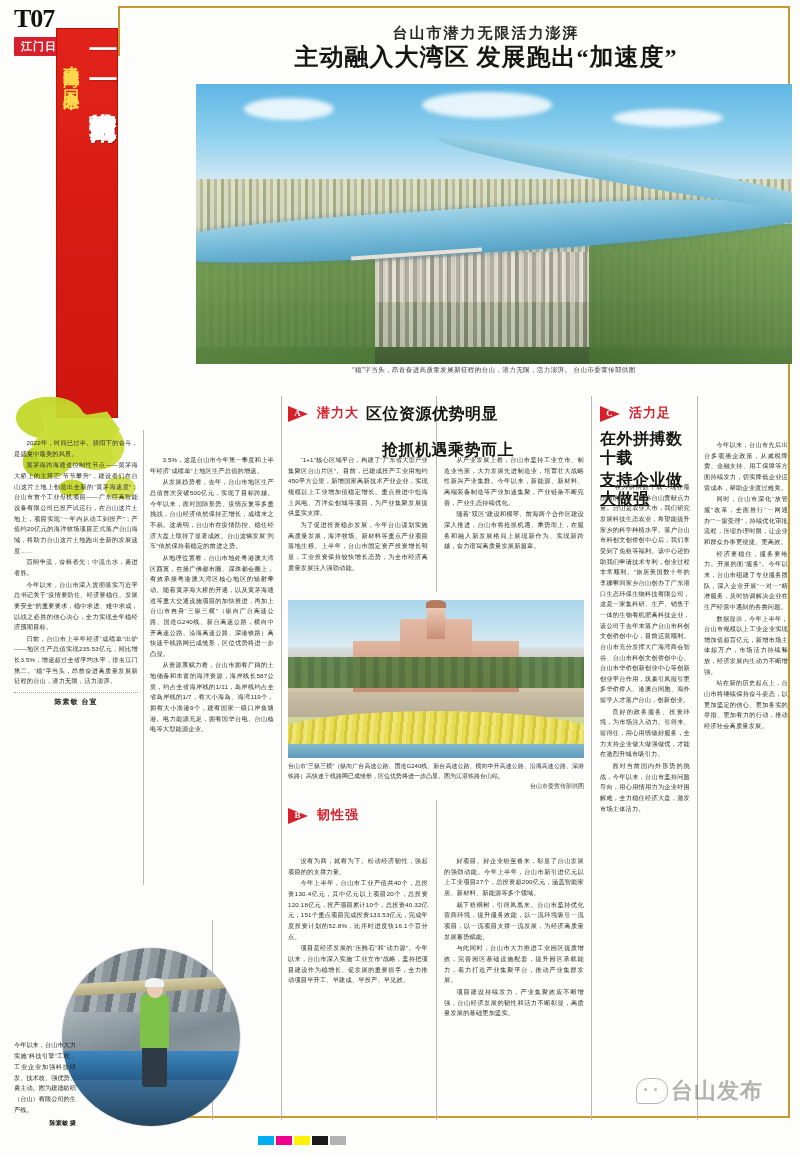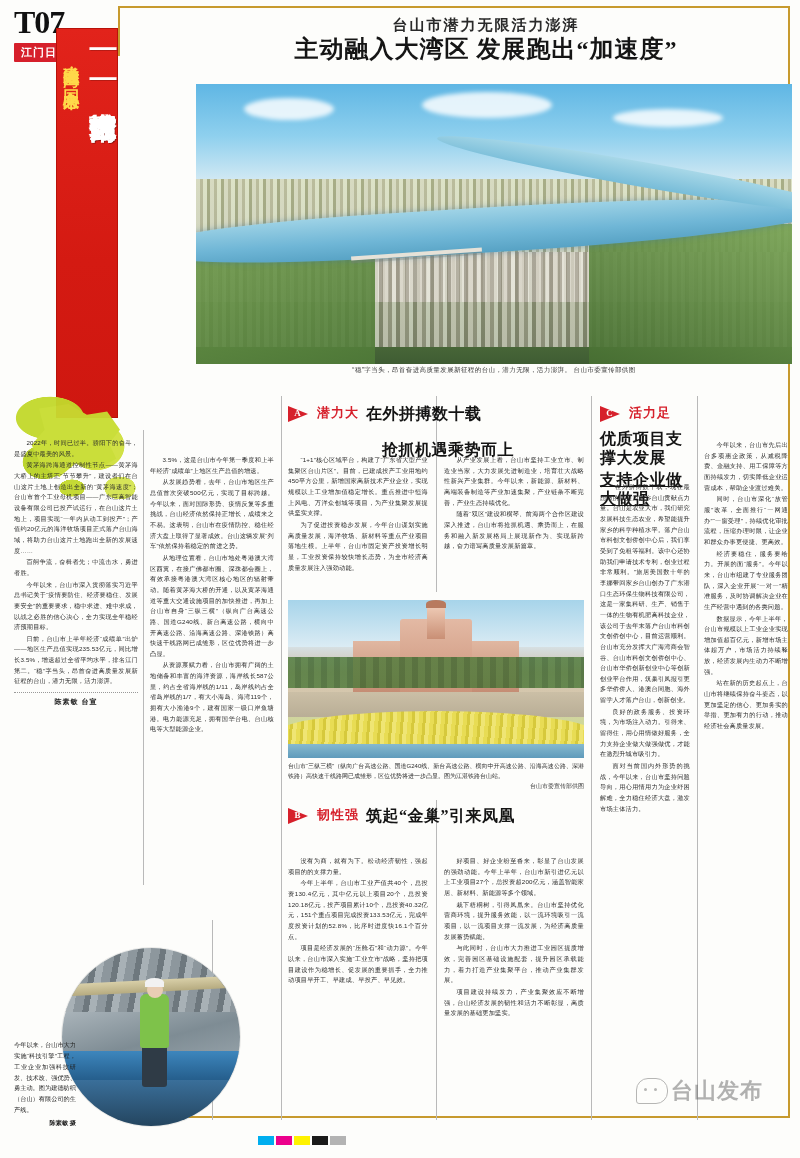--- a/index.html
+++ b/index.html
@@ -22,21 +22,21 @@
     position:absolute;left:118px;top:6px;width:2px;height:50px;background:#c79a2e;
   }
   .gold-frame-left2{
     position:absolute;left:118px;top:1020px;width:2px;height:98px;background:#c79a2e;
   }
 
   
   .folio{position:absolute;left:14px;top:6px;width:100px;}
   .folio-num{
     font-family:"Liberation Serif","DejaVu Serif",serif;
-    font-size:32px;font-weight:700;color:#111;line-height:1;letter-spacing:-1px;
+    font-size:26px;font-weight:700;color:#111;line-height:1;letter-spacing:-1px;
   }
   .masthead-badge{
     margin-top:5px;display:inline-block;background:#d6202b;color:#fff;
     font-size:11px;font-weight:700;padding:2px 7px;border-radius:1px;
     letter-spacing:1px;font-family:"Liberation Sans",sans-serif;
   }
   .folio-meta{
     margin-top:7px;display:flex;flex-direction:row-reverse;gap:3px;height:70px;
   }
   .folio-meta span{
@@ -79,21 +79,21 @@
     opacity:.95;
     filter:blur(.2px);
   }
   .map-blob:after{
     content:"";position:absolute;left:18px;top:12px;width:92px;height:76px;
     background:#c8dd30;
     clip-path:polygon(12% 6%,44% 0%,64% 14%,86% 10%,100% 34%,88% 52%,96% 72%,74% 86%,52% 78%,34% 96%,14% 80%,4% 54%,18% 34%);
   }
 
   
-  .hdr{position:absolute;left:180px;top:16px;width:612px;text-align:center;}
+  .hdr{position:absolute;left:180px;top:24px;width:612px;text-align:center;}
   .hdr-kicker{
     font-size:15px;color:#2a2a2a;letter-spacing:2px;font-weight:600;
     font-family:"Liberation Sans",sans-serif;margin-bottom:2px;
   }
   .hdr-main{
     font-size:24px;font-weight:700;color:#151515;letter-spacing:1px;
     line-height:1.08;font-family:"Liberation Serif","DejaVu Serif",serif;
   }
 
   
@@ -376,21 +376,21 @@
   </div>
 
   <div class="col" style="left:288px;top:404px;width:296px;">
     <div class="sec">
       <div class="sec-flag">
         <div class="tri"></div>
         <div class="ltr">A</div>
       </div>
       <div class="sec-tag">潜力大</div>
       <div style="flex:1;">
-        <div class="sec-head" style="margin:0;">在外拼搏数十载</div>
+        <div class="sec-head" style="margin:0;">区位资源优势明显</div>
         <div class="sec-head" style="margin:16px;">抢抓机遇乘势而上</div>
       </div>
     </div>
   </div>
 
   <div class="col body-text" style="left:150px;top:455px;width:124px;">
     <p>3.5%，这是台山市今年第一季度和上半年经济“成绩单”上地区生产总值的增速。</p>
     <p>从发展趋势看，去年，台山市地区生产总值首次突破500亿元，实现了目标跨越。今年以来，面对国际形势、疫情反复等多重挑战，台山经济依然保持正增长，成绩来之不易。这表明，台山市在疫情防控、稳住经济大盘上取得了显著成效。台山这辆发展“列车”依然保持着稳定的前进之势。</p>
     <p>从地理位置看，台山市地处粤港澳大湾区西翼，在接广佛都市圈、深珠都会圈上，有效承接粤港澳大湾区核心地区的辐射带动。随着黄茅海大桥的开通，以及黄茅海通道等重大交通设施项目的加快推进，再加上台山市自身“三纵三横”（纵向广台高速公路、国道G240线、新台高速公路，横向中开高速公路、沿海高速公路、深港铁路）高快速干线路网已成雏形，区位优势将进一步凸显。</p>
     <p>从资源禀赋力看，台山市拥有广阔的土地储备和丰富的海洋资源，海岸线长587公里，约占全省海岸线的1/11，岛岸线约占全省岛岸线的1/7，有大小海岛、海湾119个，拥有大小渔港9个，建有国家一级口岸鱼塘港。电力能源充足，拥有国华台电、台山核电等大型能源企业。</p>
@@ -422,21 +422,20 @@
   </div>
 
   <div class="col" style="left:288px;top:806px;width:296px;">
     <div class="sec">
       <div class="sec-flag">
         <div class="tri"></div>
         <div class="ltr">B</div>
       </div>
       <div class="sec-tag">韧性强</div>
       <div style="flex:1;">
-        <div class="sec-head" style="margin:0;">筑起“金巢”引来凤凰</div>
       </div>
     </div>
   </div>
 
   <div class="col body-text" style="left:288px;top:856px;width:140px;">
     <p>没有为商，就有为下。松动经济韧性，强起项目的的支撑力量。</p>
     <p>今年上半年，台山市工业产值共40个，总投资130.4亿元，其中亿元以上项目20个，总投资120.18亿元，投产项目累计10个，总投资40.32亿元，151个重点项目完成投资133.53亿元，完成年度投资计划的52.8%，比序时进度快16.1个百分点。</p>
     <p>项目是经济发展的“压舱石”和“动力源”。今年以来，台山市深入实施“工业立市”战略，坚持把项目建设作为稳增长、促发展的重要抓手，全力推动项目早开工、早建成、早投产、早见效。</p>
   </div>
   <div class="col body-text" style="left:444px;top:856px;width:140px;">
@@ -447,21 +446,21 @@
   </div>
 
   <div class="col" style="left:600px;top:404px;width:92px;">
     <div class="sec">
       <div class="sec-flag">
         <div class="tri"></div>
         <div class="ltr">C</div>
       </div>
       <div class="sec-tag">活力足</div>
     </div>
-    <div class="sec-head">优质项目支撑大发展</div>
+    <div class="sec-head">在外拼搏数十载</div>
     <div class="sec-head" style="margin-top:-5px;text-decoration:underline;">支持企业做大做强</div>
   </div>
 
   <div class="col body-text" style="left:600px;top:482px;width:90px;">
     <p>“在外拼搏数十载，现在最想做的就是为家乡台山贡献点力量。台山是农业大市，我们研究发展科技生态农业，希望能提升家乡的科学种植水平。落户台山市科创文创侨创中心后，我们享受到了免租等福利。该中心还协助我们申请技术专利，创业过程非常顺利。”旅居美国数十年的李娜带回家乡台山创办了广东潜口生态环保生物科技有限公司，这是一家集科研、生产、销售于一体的生物有机肥高科技企业，该公司于去年末落户台山市科创文创侨创中心，目前运营顺利。台山市充分发挥大广海湾商会智谷、台山市科创文创侨创中心、台山市华侨创新创业中心等创新创业平台作用，筑巢引凤报引更多华侨侨人、港澳台同胞、海外留学人才落户台山，创新创业。</p>
     <p>良好的政务服务、投资环境，为市场注入动力。引得来、留得住，用心用情做好服务，全力支持企业做大做强做优，才能在激烈升城市吸引力。</p>
     <p>面对当前国内外形势的挑战，今年以来，台山市坚持问题导向，用心用情用力为企业纾困解难，全力稳住经济大盘，激发市场主体活力。</p>
   </div>
   <div class="col body-text" style="left:704px;top:440px;width:84px;">
     <p>今年以来，台山市先后出台多项惠企政策，从减税降费、金融支持、用工保障等方面持续发力，切实降低企业运营成本，帮助企业渡过难关。</p>

